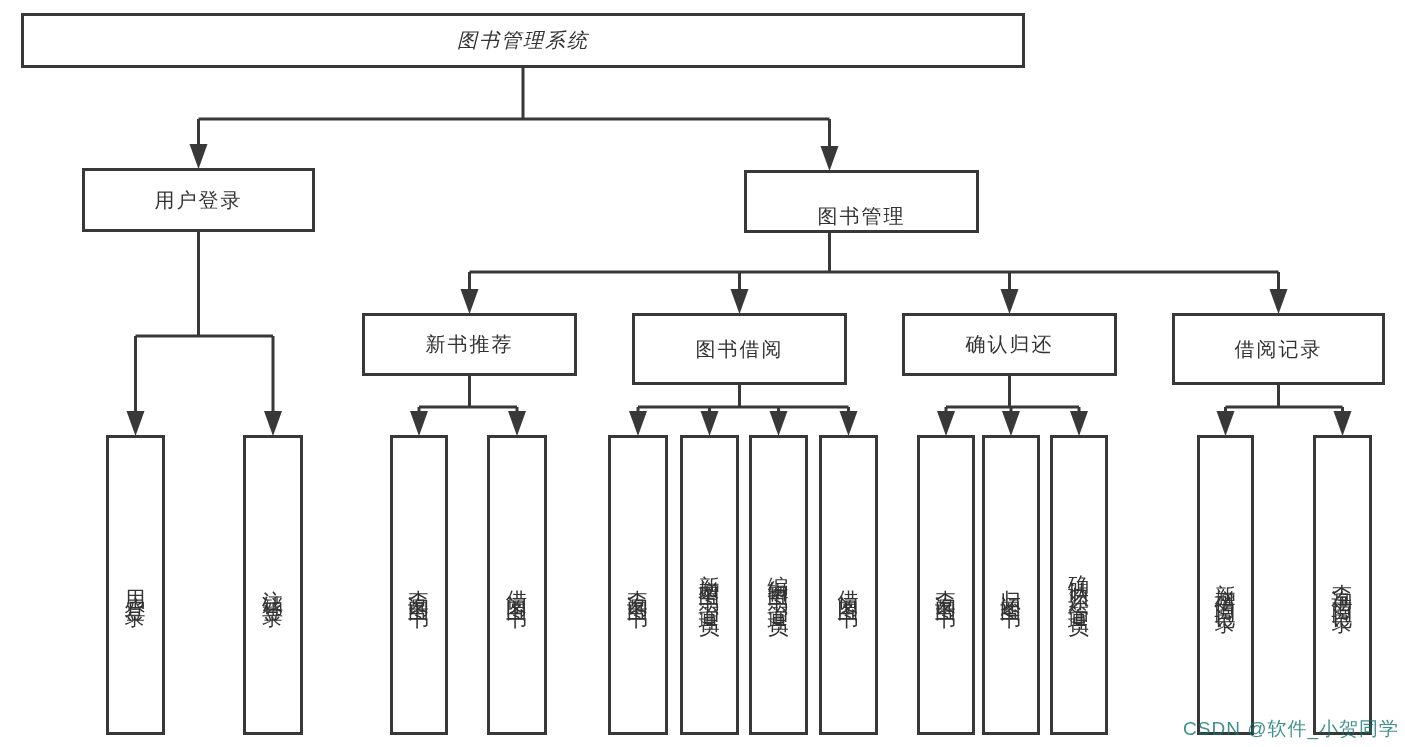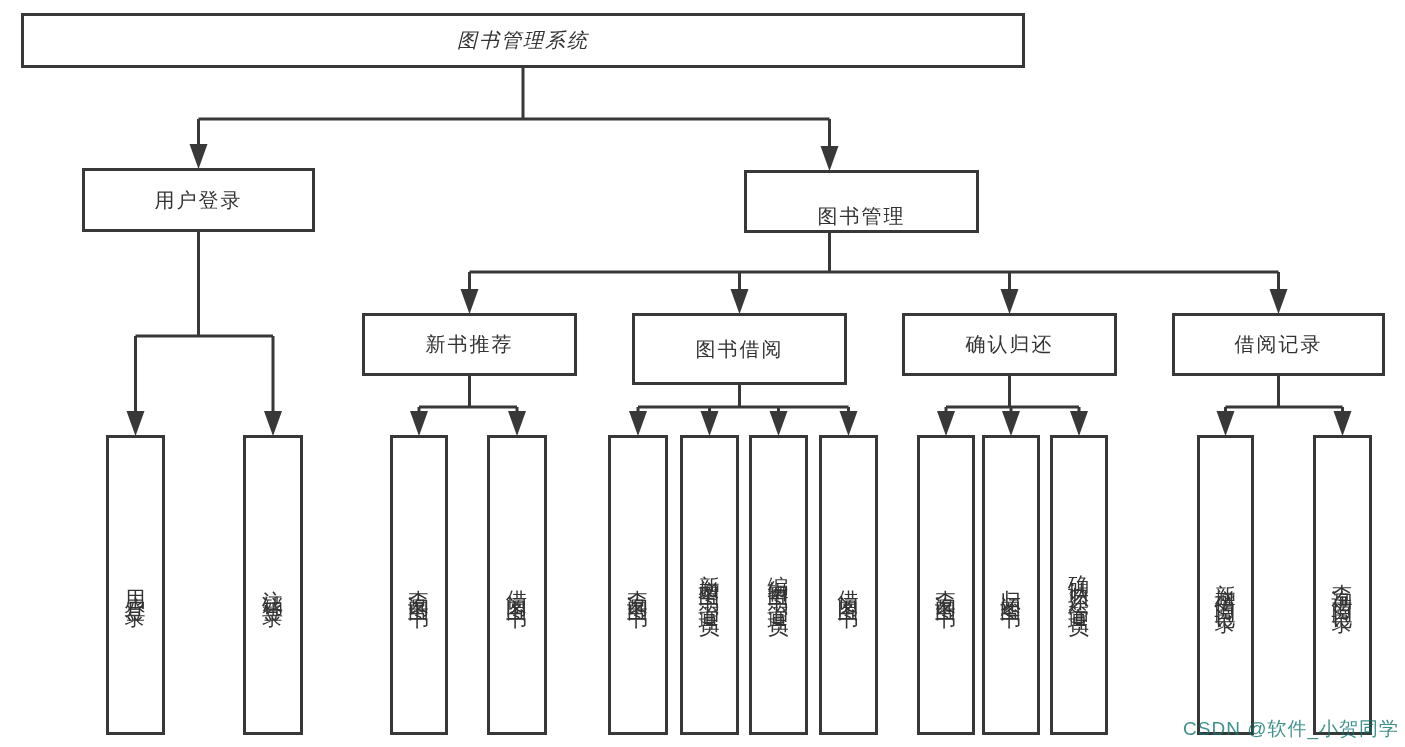--- a/index.html
+++ b/index.html
@@ -113,21 +113,21 @@
 
   <div class="box h-box" style="left:362px; top:313px; width:215px; height:63px;">
     <span>新书推荐</span>
   </div>
   <div class="box h-box" style="left:632px; top:313px; width:215px; height:72px;">
     <span>图书借阅</span>
   </div>
   <div class="box h-box" style="left:902px; top:313px; width:215px; height:63px;">
     <span>确认归还</span>
   </div>
-  <div class="box h-box" style="left:1172px; top:313px; width:213px; height:63px;">
+  <div class="box h-box" style="left:1172px; top:313px; width:213px; height:72px;">
     <span>借阅记录</span>
   </div>
 
   <div class="box v-box" style="left:106px; top:435px; width:59px; height:300px;">
     <span>用户登录</span>
   </div>
   <div class="box v-box" style="left:243px; top:435px; width:60px; height:300px;">
     <span>注销登录</span>
   </div>
   <div class="box v-box" style="left:390px; top:435px; width:58px; height:300px;">

